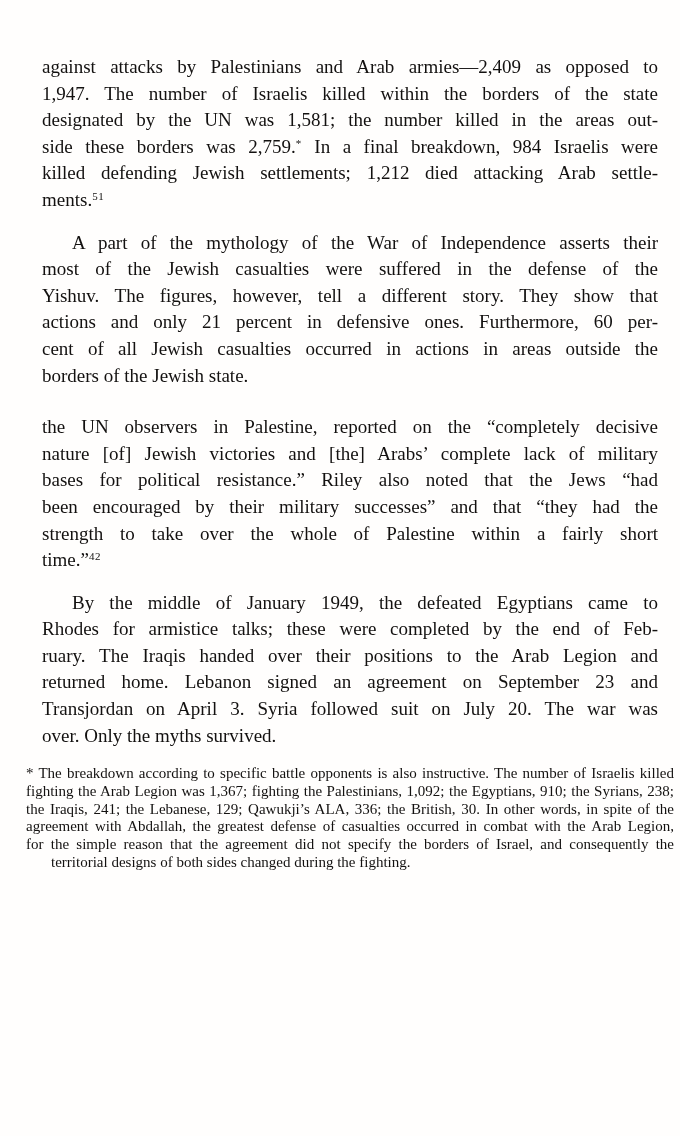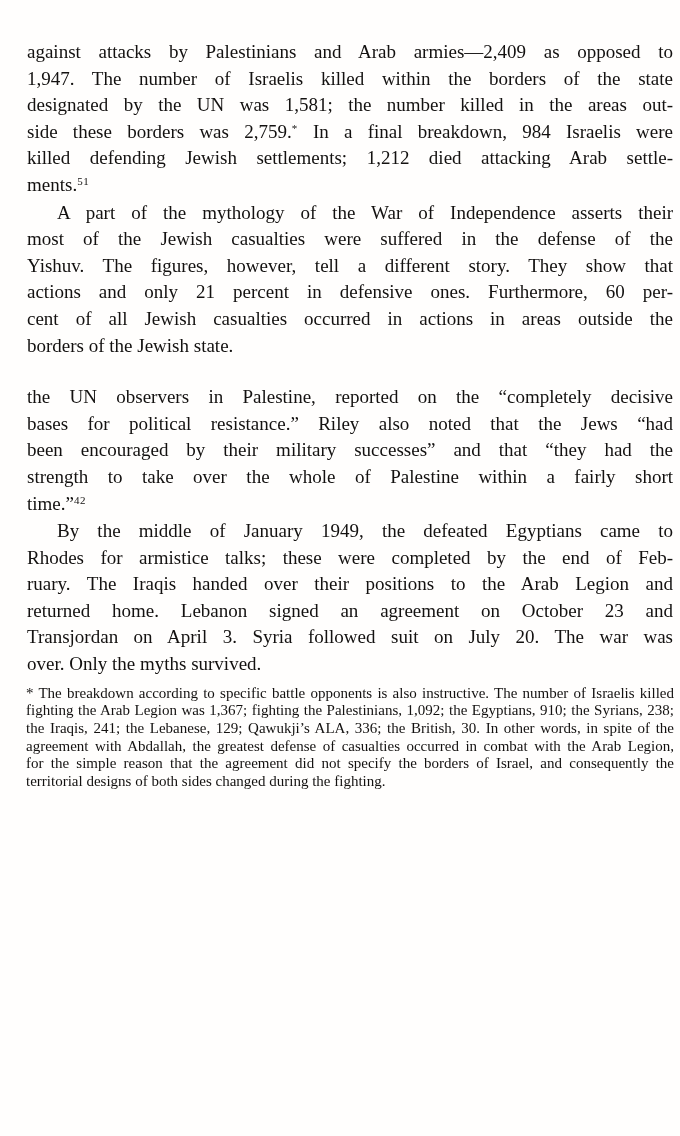--- a/index.html
+++ b/index.html
@@ -15,21 +15,21 @@
     overflow: hidden;
     font-family: "Liberation Serif", "DejaVu Serif", serif;
     color: #131110;
   }
   .page-text {
     position: absolute;
     left: 26px;
     top: 38px;
     width: 648px;
   }
-  .paragraph { margin: 1px; font-family: Liberation Serif, serif; }
+  .paragraph { margin: 16px; font-family: Liberation Serif, serif; }
   .paragraph.section-break { margin-top: 25px; }
   .line {
     font-size: 19px;
     line-height: 26.6px;
     text-align: justify;
     text-align-last: justify;
     white-space: normal;
   }
   .line.indent { text-indent: 30px; }
   .line.last {
@@ -47,20 +47,21 @@
   }
   .fn-line {
     font-size: 15px;
     line-height: 17.7px;
     text-align: justify;
     text-align-last: justify;
   }
   .fn-line.last {
     text-align: right;
     text-align-last: left;
+    margin-left: 25px;
   }
 </style>
 </head>
 <body>
 
 <div class="page">
   <div class="page-text">
     <div id="body-paragraphs">
         <div class="paragraph">
           <div class="line">against attacks by Palestinians and Arab armies—2,409 as opposed to</div>
@@ -73,30 +74,31 @@
         <div class="paragraph">
           <div class="line indent">A part of the mythology of the War of Independence asserts their</div>
           <div class="line">most of the Jewish casualties were suffered in the defense of the</div>
           <div class="line">Yishuv. The figures, however, tell a different story. They show that</div>
           <div class="line">actions and only 21 percent in defensive ones. Furthermore, 60 per-</div>
           <div class="line">cent of all Jewish casualties occurred in actions in areas outside the</div>
           <div class="line last">borders of the Jewish state.</div>
         </div>
         <div class="paragraph section-break">
           <div class="line">the UN observers in Palestine, reported on the “completely decisive</div>
+          <div class="line">nature [of] Jewish victories and [the] Arabs’ complete lack of military</div>
           <div class="line">bases for political resistance.” Riley also noted that the Jews “had</div>
           <div class="line">been encouraged by their military successes” and that “they had the</div>
           <div class="line">strength to take over the whole of Palestine within a fairly short</div>
           <div class="line last">time.”<sup class="fn-ref">42</sup></div>
         </div>
         <div class="paragraph">
           <div class="line indent">By the middle of January 1949, the defeated Egyptians came to</div>
           <div class="line">Rhodes for armistice talks; these were completed by the end of Feb-</div>
           <div class="line">ruary. The Iraqis handed over their positions to the Arab Legion and</div>
-          <div class="line">returned home. Lebanon signed an agreement on October 23 and</div>
+          <div class="line">returned home. Lebanon signed an agreement on September 23 and</div>
           <div class="line">Transjordan on April 3. Syria followed suit on July 20. The war was</div>
           <div class="line last">over. Only the myths survived.</div>
         </div>
       </div>
     <div class="footnote" id="footnote">
         <div class="fn-line">* The breakdown according to specific battle opponents is also instructive. The number of Israelis killed</div>
         <div class="fn-line">fighting the Arab Legion was 1,367; fighting the Palestinians, 1,092; the Egyptians, 910; the Syrians, 238;</div>
         <div class="fn-line">the Iraqis, 241; the Lebanese, 129; Qawukji’s ALA, 336; the British, 30. In other words, in spite of the</div>
         <div class="fn-line">agreement with Abdallah, the greatest defense of casualties occurred in combat with the Arab Legion,</div>
         <div class="fn-line">for the simple reason that the agreement did not specify the borders of Israel, and consequently the</div>

